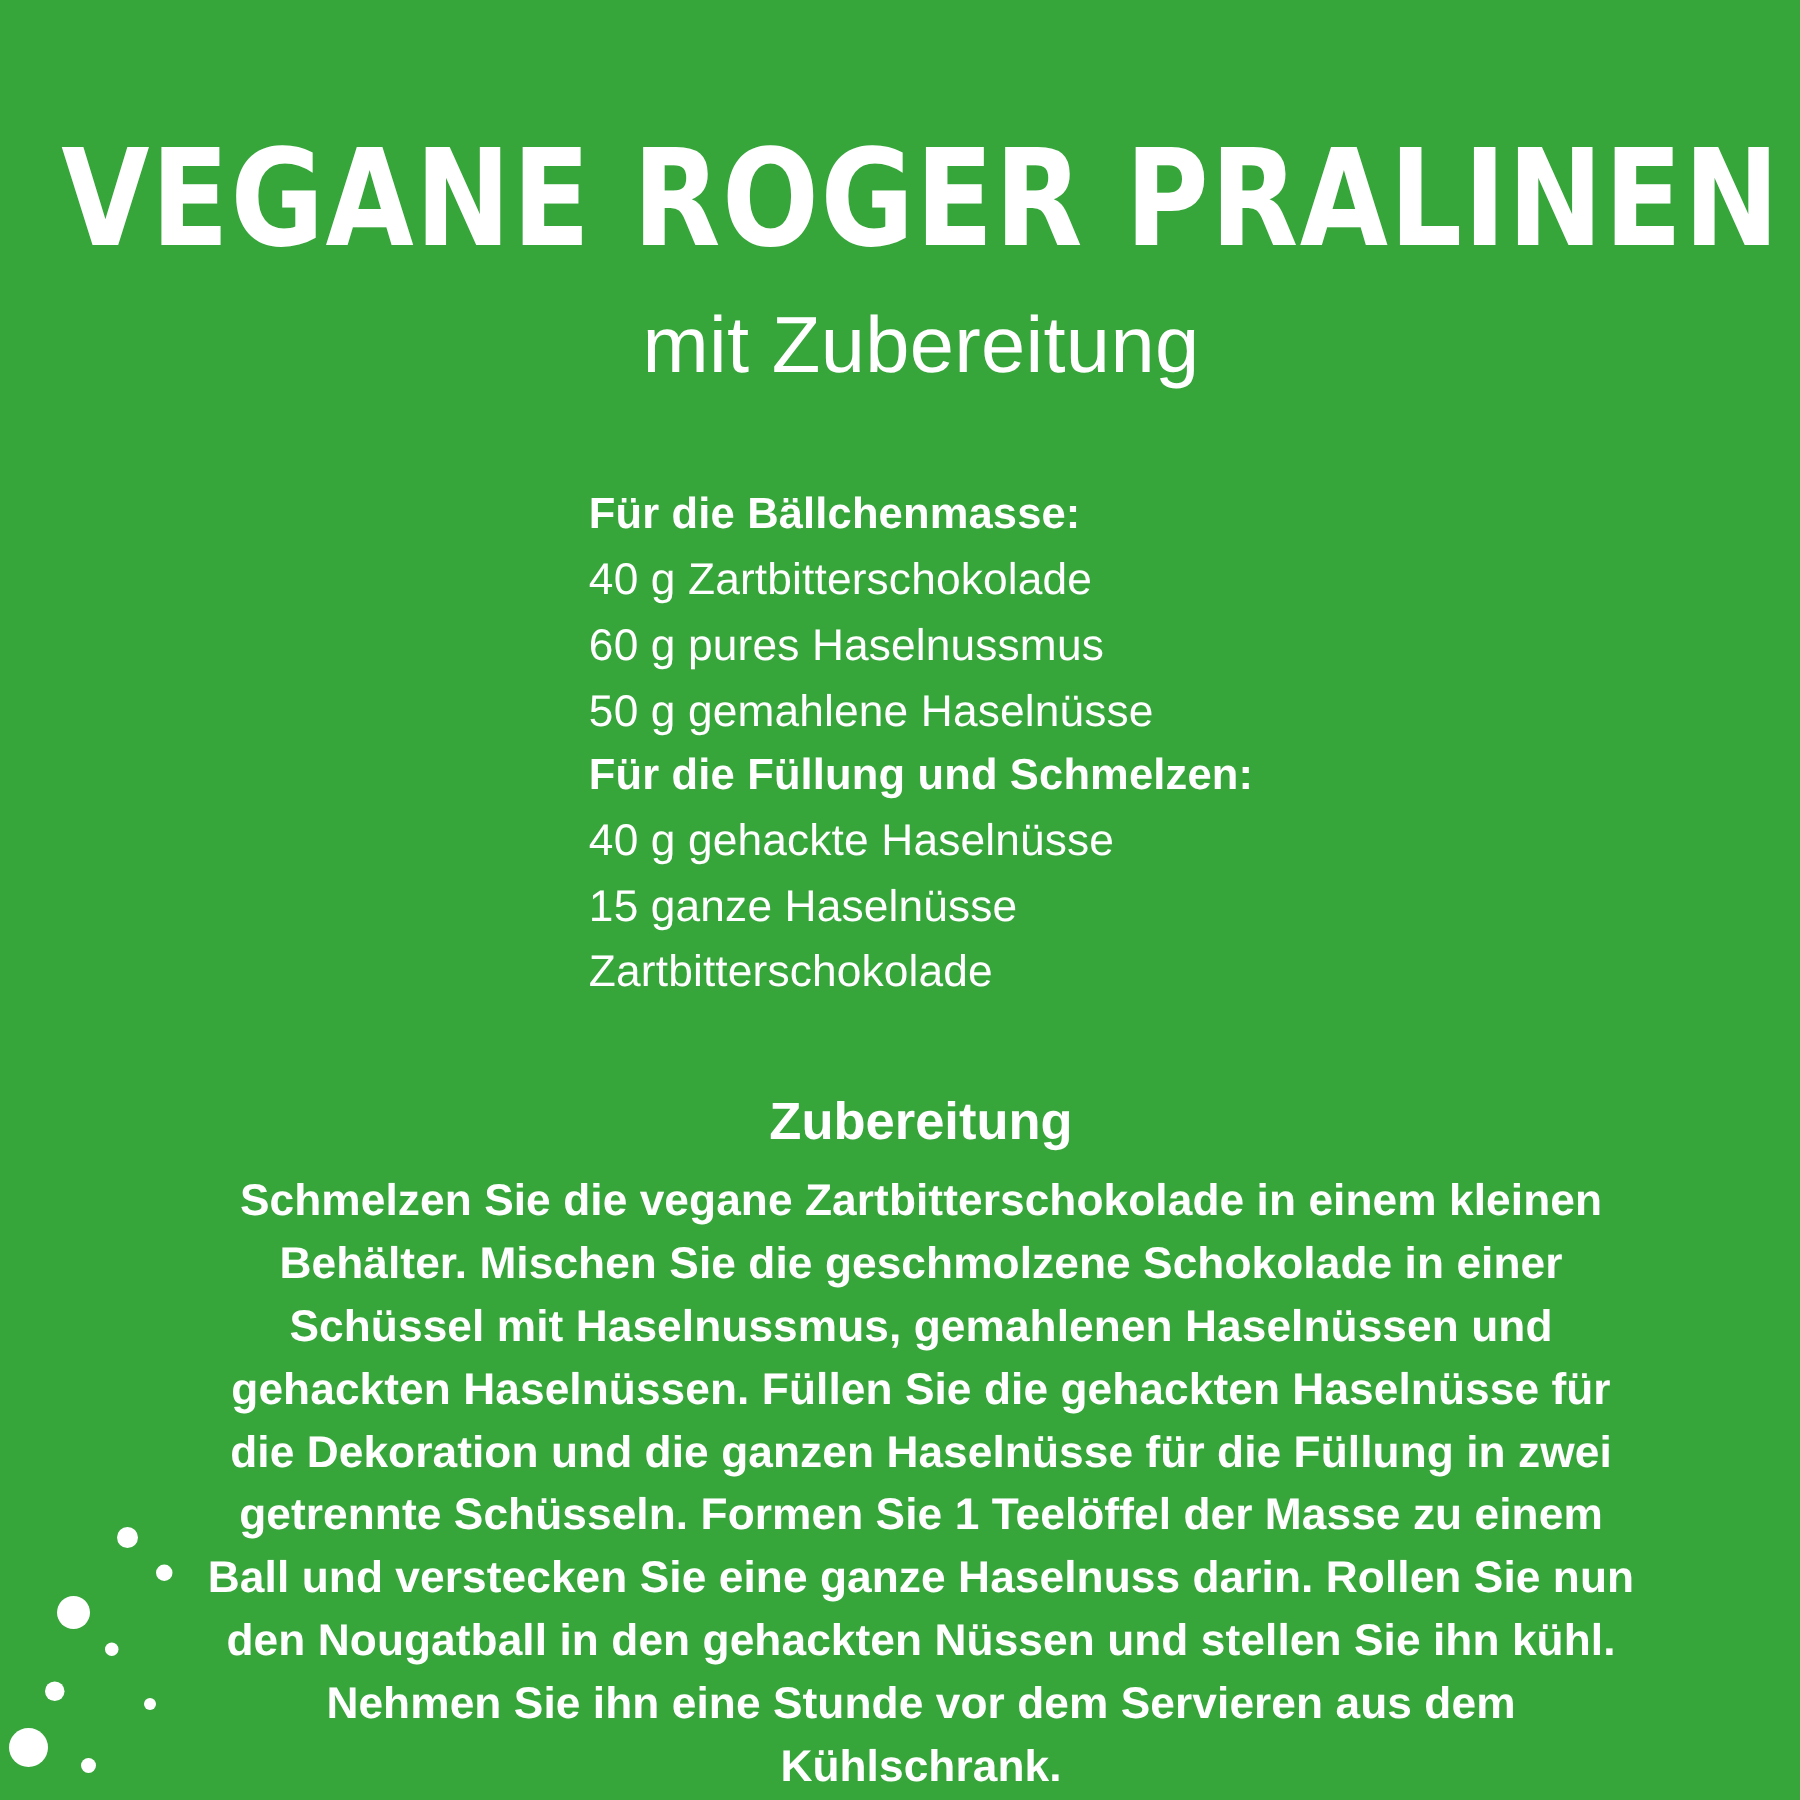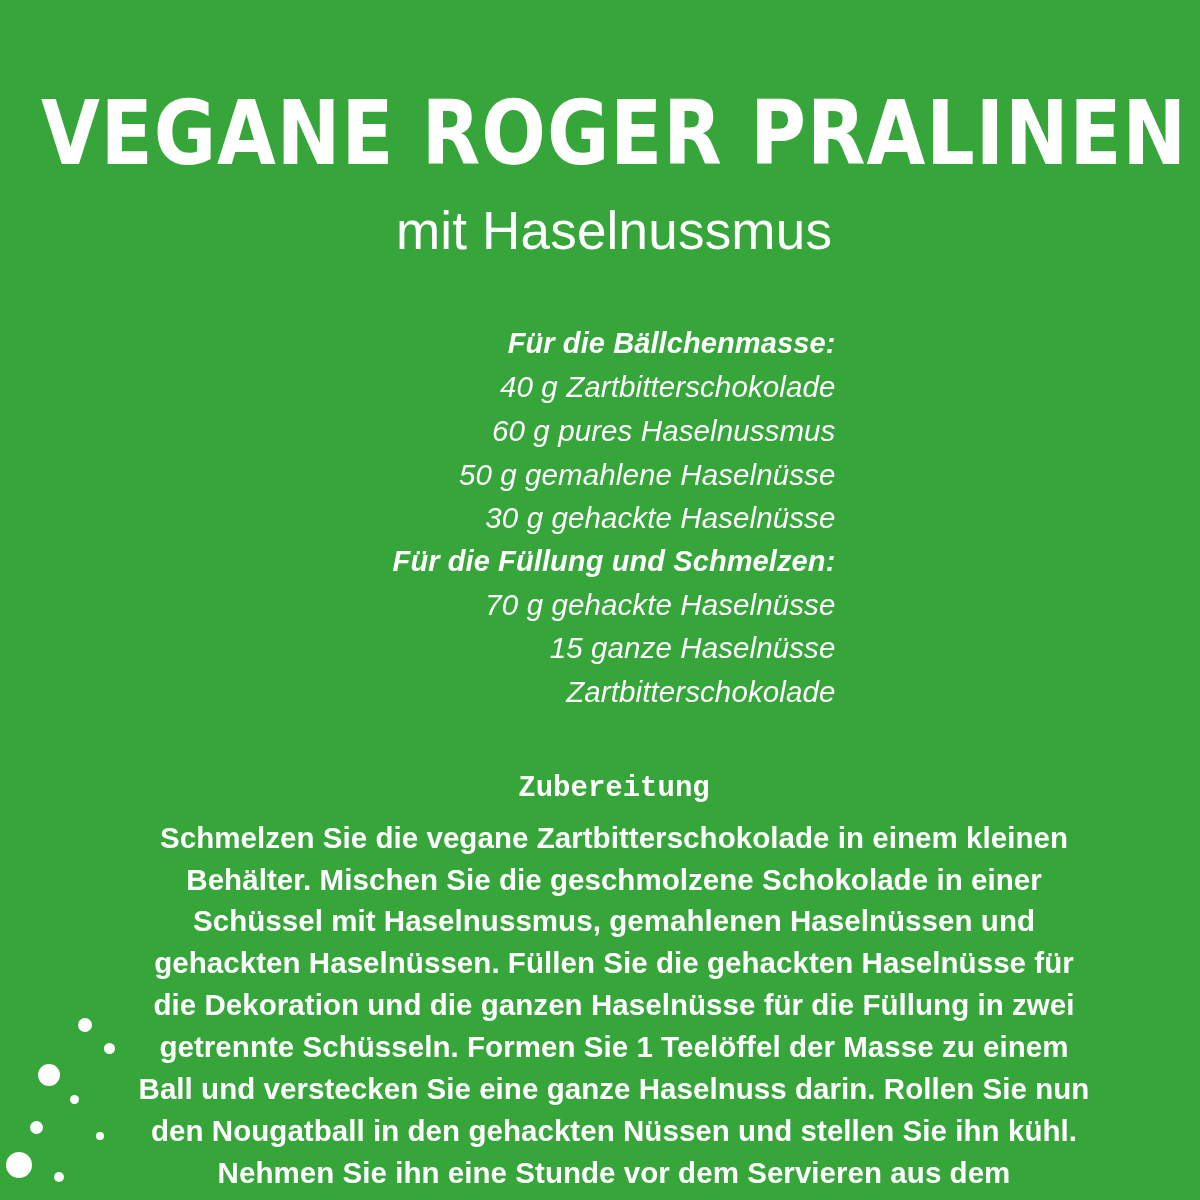--- a/index.html
+++ b/index.html
@@ -49,39 +49,37 @@
   .subtitle {
     font-size: 53px;
     font-weight: 400;
     text-align: center;
     margin: 38px 0 0 0;
     line-height: 1.1;
     letter-spacing: 0.2px;
   }
   .ingredients {
     margin-top: 62px;
-    text-align: right;
+    text-align: left;
     font-size: 29.5px;
     line-height: 1.48;
     letter-spacing: 0.1px;
-    font-style: italic;
   }
   .ing-heading {
     font-weight: 700;
     font-size: 29px;
   }
   .ing-line {
     font-weight: 400;
   }
   .prep-heading {
     margin-top: 58px;
     font-weight: 700;
-    font-size: 29px;
+    font-size: 35px;
     text-align: right;
-    font-family: Liberation Mono, monospace;
   }
   .prep-body {
     margin-top: 12px;
     width: 960px;
     text-align: center;
     font-size: 29.5px;
     line-height: 1.42;
     font-weight: 700;
     letter-spacing: 0.05px;
   }
@@ -121,30 +119,29 @@
     <span class="dot d4"></span>
     <span class="dot d5"></span>
     <span class="dot d6"></span>
     <span class="dot d7"></span>
     <span class="dot d8"></span>
   </div>
 
   <div class="content">
 
     <h1 class="title">VEGANE ROGER PRALINEN</h1>
-    <h2 class="subtitle">mit Haselnussmus</h2>
+    <h2 class="subtitle">mit Zubereitung</h2>
 
     <div class="ingredients">
       <div class="ing-heading">Für die Bällchenmasse:</div>
       <div class="ing-line">40 g Zartbitterschokolade</div>
       <div class="ing-line">60 g pures Haselnussmus</div>
       <div class="ing-line">50 g gemahlene Haselnüsse</div>
-      <div class="ing-line">30 g gehackte Haselnüsse</div>
       <div class="ing-heading">Für die Füllung und Schmelzen:</div>
-      <div class="ing-line">70 g gehackte Haselnüsse</div>
+      <div class="ing-line">40 g gehackte Haselnüsse</div>
       <div class="ing-line">15 ganze Haselnüsse</div>
       <div class="ing-line">Zartbitterschokolade</div>
     </div>
 
     <div class="prep-heading">Zubereitung</div>
     <p class="prep-body">Schmelzen Sie die vegane Zartbitterschokolade in einem kleinen Behälter. Mischen Sie die geschmolzene Schokolade in einer Schüssel mit Haselnussmus, gemahlenen Haselnüssen und gehackten Haselnüssen. Füllen Sie die gehackten Haselnüsse für die Dekoration und die ganzen Haselnüsse für die Füllung in zwei getrennte Schüsseln. Formen Sie 1 Teelöffel der Masse zu einem Ball und verstecken Sie eine ganze Haselnuss darin. Rollen Sie nun den Nougatball in den gehackten Nüssen und stellen Sie ihn kühl. Nehmen Sie ihn eine Stunde vor dem Servieren aus dem Kühlschrank.</p>
 
   </div>
 </div>
 

